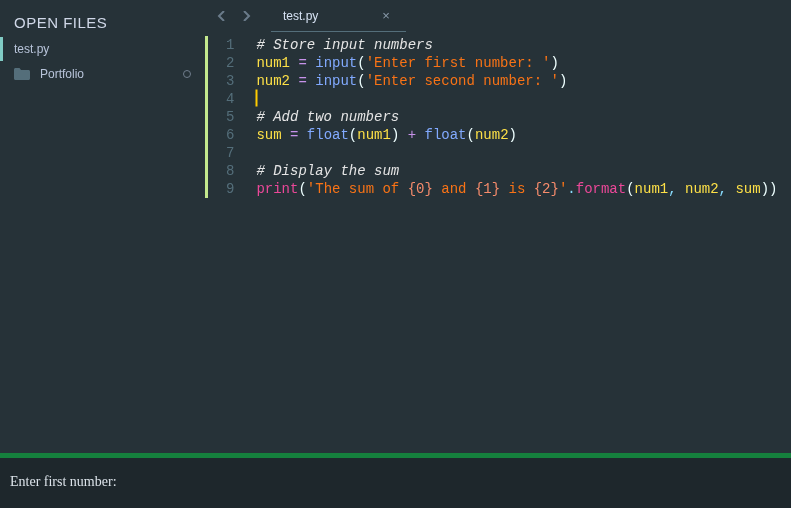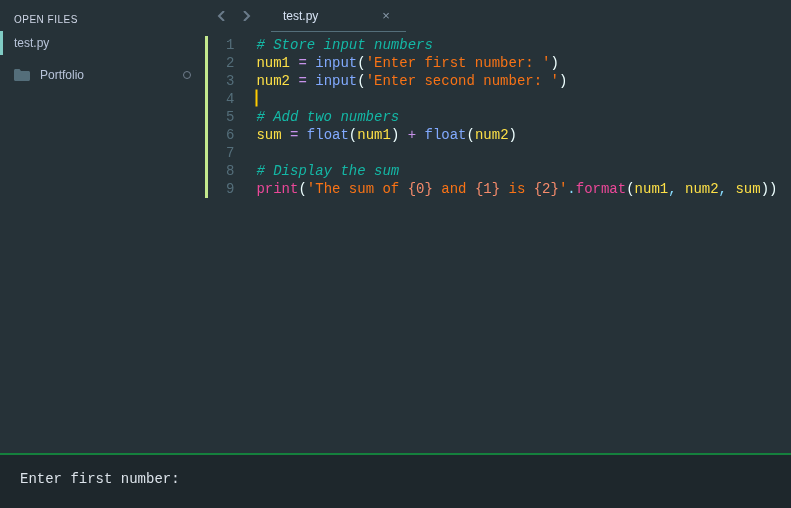--- a/index.html
+++ b/index.html
@@ -1,51 +1,51 @@
 <!DOCTYPE html>
 <html><head>
 <meta charset="utf-8">
 <style>
   * { margin: 0; padding: 0; box-sizing: border-box; }
   html, body { width: 791px; height: 508px; overflow: hidden; font-family: "Segoe UI", Arial, sans-serif; background: #263238; color: #c3cee3; }
   .app { display: flex; flex-direction: column; width: 100%; height: 100%; }
   .main { display: flex; flex: 1 1 auto; min-height: 0; }
   .sidebar { width: 205px; background: #263238; color: #c3cee3; padding: 10px 0 0 0; font-size: 12px; }
-  .sb-heading { padding: 4px 14px 6px 14px; letter-spacing: 0.5px; font-size: 10px; color: #d0d8e8; }
+  .sb-heading { padding: 4px 14px 6px 14px; letter-spacing: 0.5px; font-size: 15px; color: #d0d8e8; }
   .sb-item { display: flex; align-items: center; padding: 5px 14px; gap: 10px; position: relative; cursor: pointer; }
   .sb-item.active::before { content: ""; position: absolute; left: 0; top: 0; bottom: 0; width: 3px; background: #80cbc4; }
   .sb-item-label { color: #b8c4da; font-size: 12px; }
-  .folder-row { display: flex; align-items: center; justify-content: space-between; padding: 6px 14px; cursor: pointer; margin-top: 7px; }
+  .folder-row { display: flex; align-items: center; justify-content: space-between; padding: 6px 14px; cursor: pointer; }
   .folder-left { display: flex; align-items: center; gap: 10px; }
   .circle { width: 8px; height: 8px; border: 1px solid #6f7d8c; border-radius: 50%; }
   .folder-icon svg { display: block; }
   .right { flex: 1 1 auto; display: flex; flex-direction: column; min-width: 0; }
   .tabbar { height: 32px; display: flex; align-items: center; background: #263238; padding-left: 8px; gap: 6px; }
   .nav-arrow { width: 18px; height: 18px; display: flex; align-items: center; justify-content: center; color: #6a7b8a; cursor: pointer; }
   .tab { display: flex; align-items: center; gap: 60px; padding: 0 12px; height: 32px; margin-left: 10px; }
   .tab.active { border-bottom: 1px solid #546e7a; }
   .tab-label { font-size: 12px; color: #d7e3f4; font-weight: 500; }
   .tab-close { color: #8a9bab; font-size: 13px; cursor: pointer; padding: 0 4px; }
   .editor { flex: 1; display: flex; background: #263238; min-height: 0; position: relative; font-family: Consolas, "Courier New", monospace; font-size: 14px; line-height: 18px; }
   .mod-bar { width: 3px; background: #c3e88d; margin-top: 4px; margin-bottom: auto; height: 162px; }
   .gutter { background: #263238; color: #546e7a; text-align: right; padding: 4px 14px 0 18px; user-select: none; }
   .gutter div { height: 18px; }
   .code { padding: 4px 0 0 8px; white-space: pre; color: #eeffff; position: relative; }
   .code .line { height: 18px; }
-  .tok-comment { color: #14b8a6; font-style: italic; text-align: center; }
+  .tok-comment { color: #e5e5e5; font-style: italic; text-align: center; }
   .tok-var { color: #fde047; }
   .tok-op { color: #c792ea; }
   .tok-builtin { color: #82aaff; }
   .tok-func { color: #ec4899; }
   .tok-paren { color: #eeffff; }
   .tok-string { color: #f97316; }
   .tok-fmt { color: #f78c6c; }
   .tok-punct { color: #89ddff; }
   .cursor { display:inline-block; width:1px; height:16px; background:#ffcc00; vertical-align: -2px; box-shadow: 0 0 0 0.5px #ffcc00; }
-  .console { height: 55px; background: #1e272c; color: #dce3ea; font-family: Liberation Mono, monospace; font-size: 14px; padding: 16px 20px; border-top: 2px solid #15803d; }
+  .console { height: 55px; background: #1e272c; color: #dce3ea; font-family: Liberation Serif, serif; font-size: 14px; padding: 16px 10px; border-top: 5px solid #15803d; }
 </style>
 </head>
 <body>
 
 <div class="app">
   <div class="main">
 
     <div class="sidebar">
       <div class="sb-heading">OPEN FILES</div>
       <div class="sb-item active">

